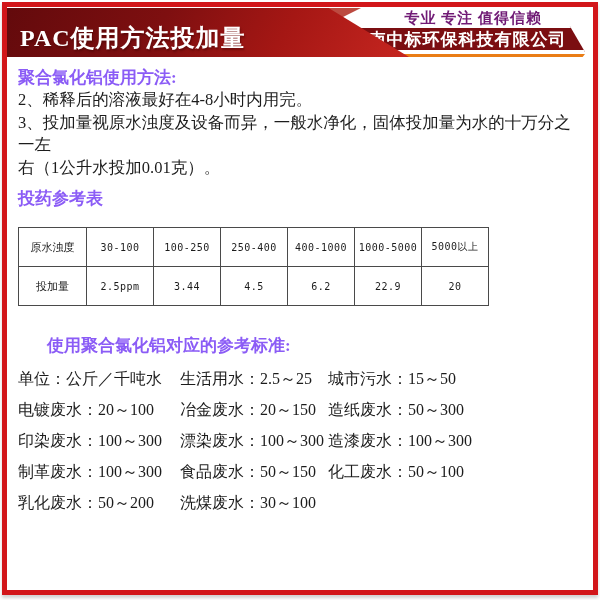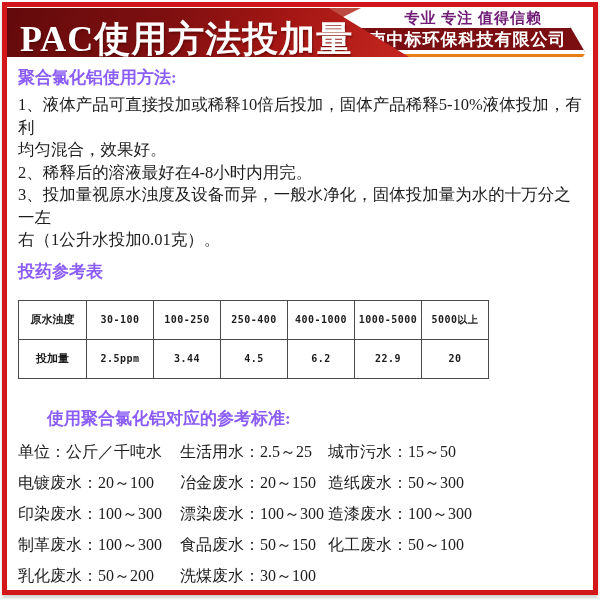--- a/index.html
+++ b/index.html
@@ -9,41 +9,41 @@
          border:5px solid #d2161a;box-shadow:0 3px 3px rgba(0,0,0,0.18);
          pointer-events:none;z-index:50;}
 
   
   .header{position:absolute;left:0;top:0;width:600px;height:60px;}
   .ribbon{position:absolute;left:7px;top:8px;width:402px;height:49px;z-index:3;
           background:linear-gradient(118deg,#630a0c 0%,#7e0f10 38%,#a51714 68%,#c62620 100%);
           clip-path:polygon(0 0,80% 0,100% 100%,0 100%);}
   .ribbon-fold{position:absolute;left:327px;top:8px;width:34px;height:17px;z-index:2;
           background:#bc4a40;clip-path:polygon(0 0,100% 0,0 100%);}
-  .title{position:absolute;left:13px;top:7px;font-size:36px;font-weight:bold;color:#ffffff;
+  .title{position:absolute;left:13px;top:14px;font-size:24px;font-weight:bold;color:#ffffff;
          letter-spacing:1px;white-space:nowrap;text-shadow:1px 2px 2px rgba(60,0,0,0.45);}
   .tagline{position:absolute;top:9px;right:58px;font-size:15px;font-weight:bold;color:#701a75;
            letter-spacing:1px;white-space:nowrap;z-index:2;}
   .band{position:absolute;left:332px;top:26px;width:253px;height:22px;z-index:1;
         background:#7b0e11;border-top:2px solid #ffffff;border-bottom:2px solid #ffffff;
         clip-path:polygon(0 0,94% 0,100% 100%,0 100%);
         display:flex;align-items:center;justify-content:center;}
   .band span{color:#ffffff;font-size:17px;font-weight:bold;letter-spacing:1px;white-space:nowrap;}
   .accent-line{position:absolute;left:348px;top:54px;width:237px;height:3px;z-index:1;
         background:#ea7d15;clip-path:polygon(2% 0,100% 0,99% 100%,0 100%);}
 
   
   .content{position:absolute;left:18px;top:60px;right:16px;z-index:4;}
   .h{font-size:17px;font-weight:bold;margin:0;color:#8b5cf6;}
   .h-usage{margin-top:6px;}
   .usage{margin:0;font-size:16.5px;line-height:22.5px;white-space:pre-line;}
   .usage-first{margin-top:5px;}
   .h-table{margin-top:8px;}
   table.dosage{border-collapse:collapse;margin-top:17px;}
-  table.dosage td{border:1px solid #4a4a4a;height:36px;text-align:center;vertical-align:middle;font-weight:bold;}
+  table.dosage td{border:1px solid #4a4a4a;height:36px;text-align:center;vertical-align:middle;}
   td.lbl{width:65px;font-size:11px;font-family:"Liberation Serif","DejaVu Serif",serif;}
   td.val{width:64px;font-size:10px;font-family:"DejaVu Sans Mono",monospace;letter-spacing:0.5px;}
   .h-std{margin-top:28px;margin-left:29px;}
   .std-grid{margin-top:13px;display:grid;grid-template-columns:162px 148px 1fr;
             grid-auto-rows:31px;font-size:16px;line-height:18px;}
   .std-cell{white-space:nowrap;}
 </style>
 </head>
 <body>
 
@@ -57,22 +57,20 @@
     </div>
     <div class="tagline">专业 专注 值得信赖</div>
     <div class="band">
       <span>河南中标环保科技有限公司</span>
     </div>
     <div class="accent-line"></div>
   </div>
 
   <div class="content">
     <h2 class="h h-usage">聚合氯化铝使用方法:</h2>
-    <p class="usage usage-first">1、液体产品可直接投加或稀释10倍后投加，固体产品稀释5-10%液体投加，有利
-均匀混合，效果好。</p>
     <p class="usage">2、稀释后的溶液最好在4-8小时内用完。</p>
     <p class="usage">3、投加量视原水浊度及设备而异，一般水净化，固体投加量为水的十万分之一左
 右（1公升水投加0.01克）。</p>
 
     <h2 class="h h-table">投药参考表</h2>
     <table class="dosage">
       <tbody>
           <tr>
         <td class="lbl">原水浊度</td>
         <td class="val">30-100</td>

